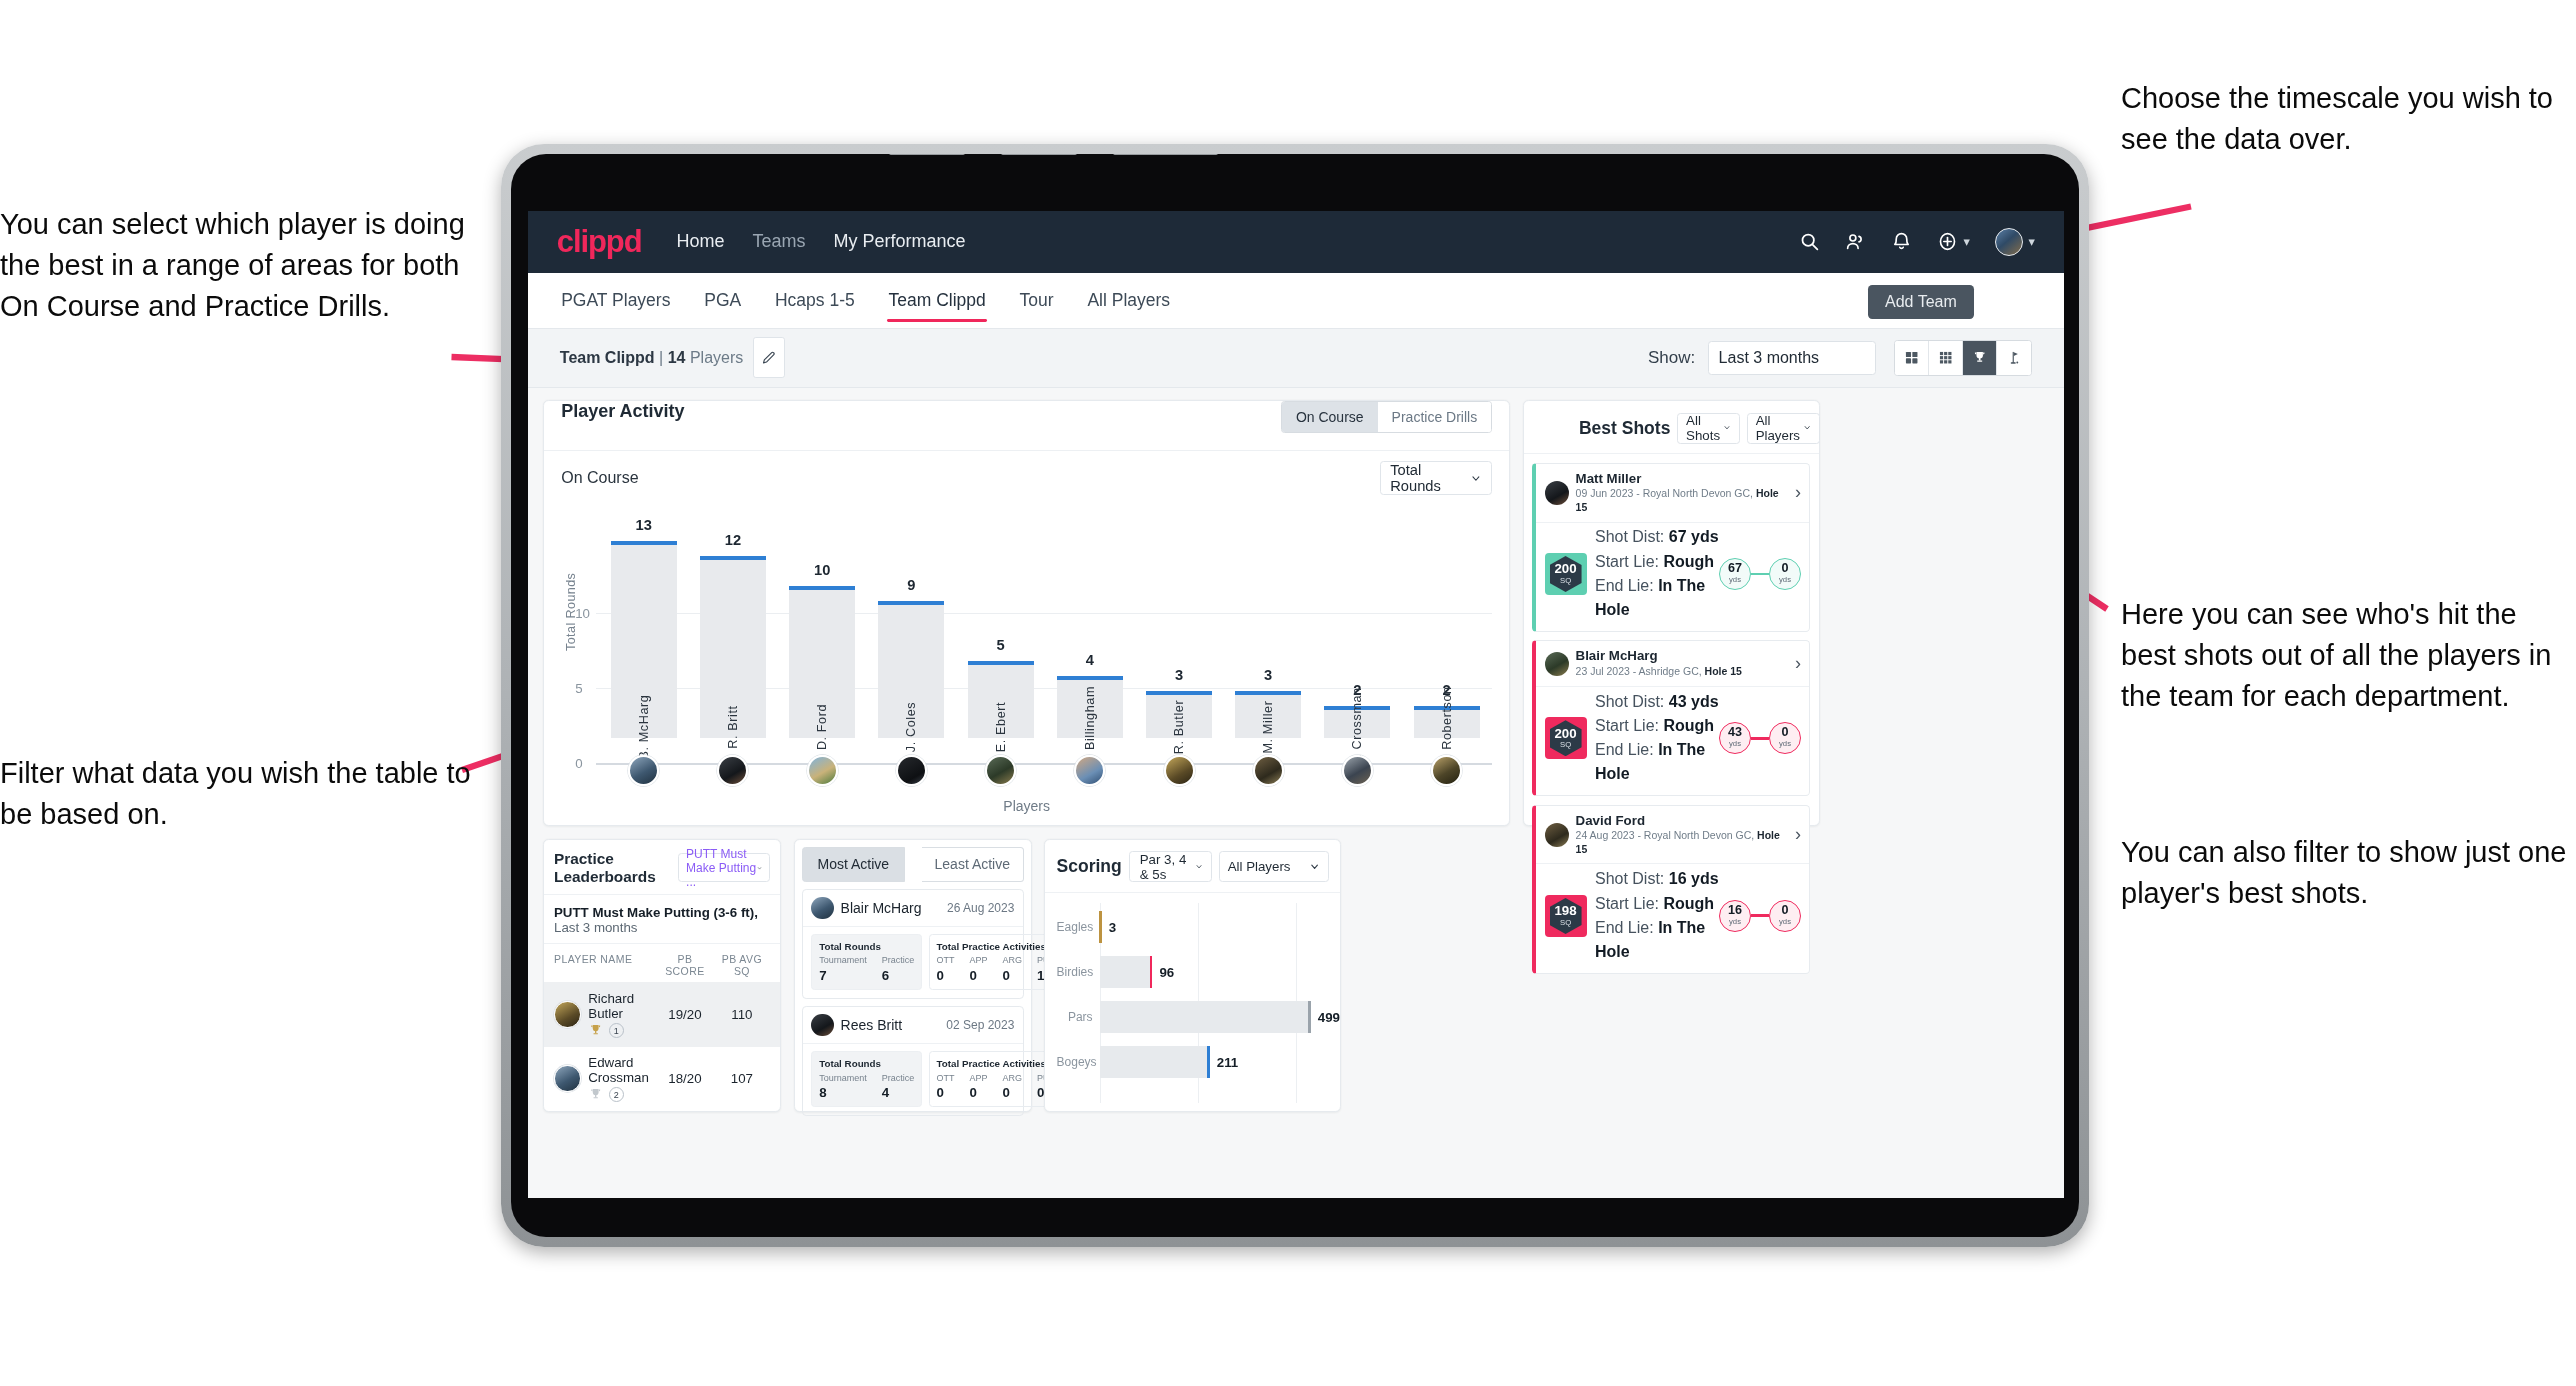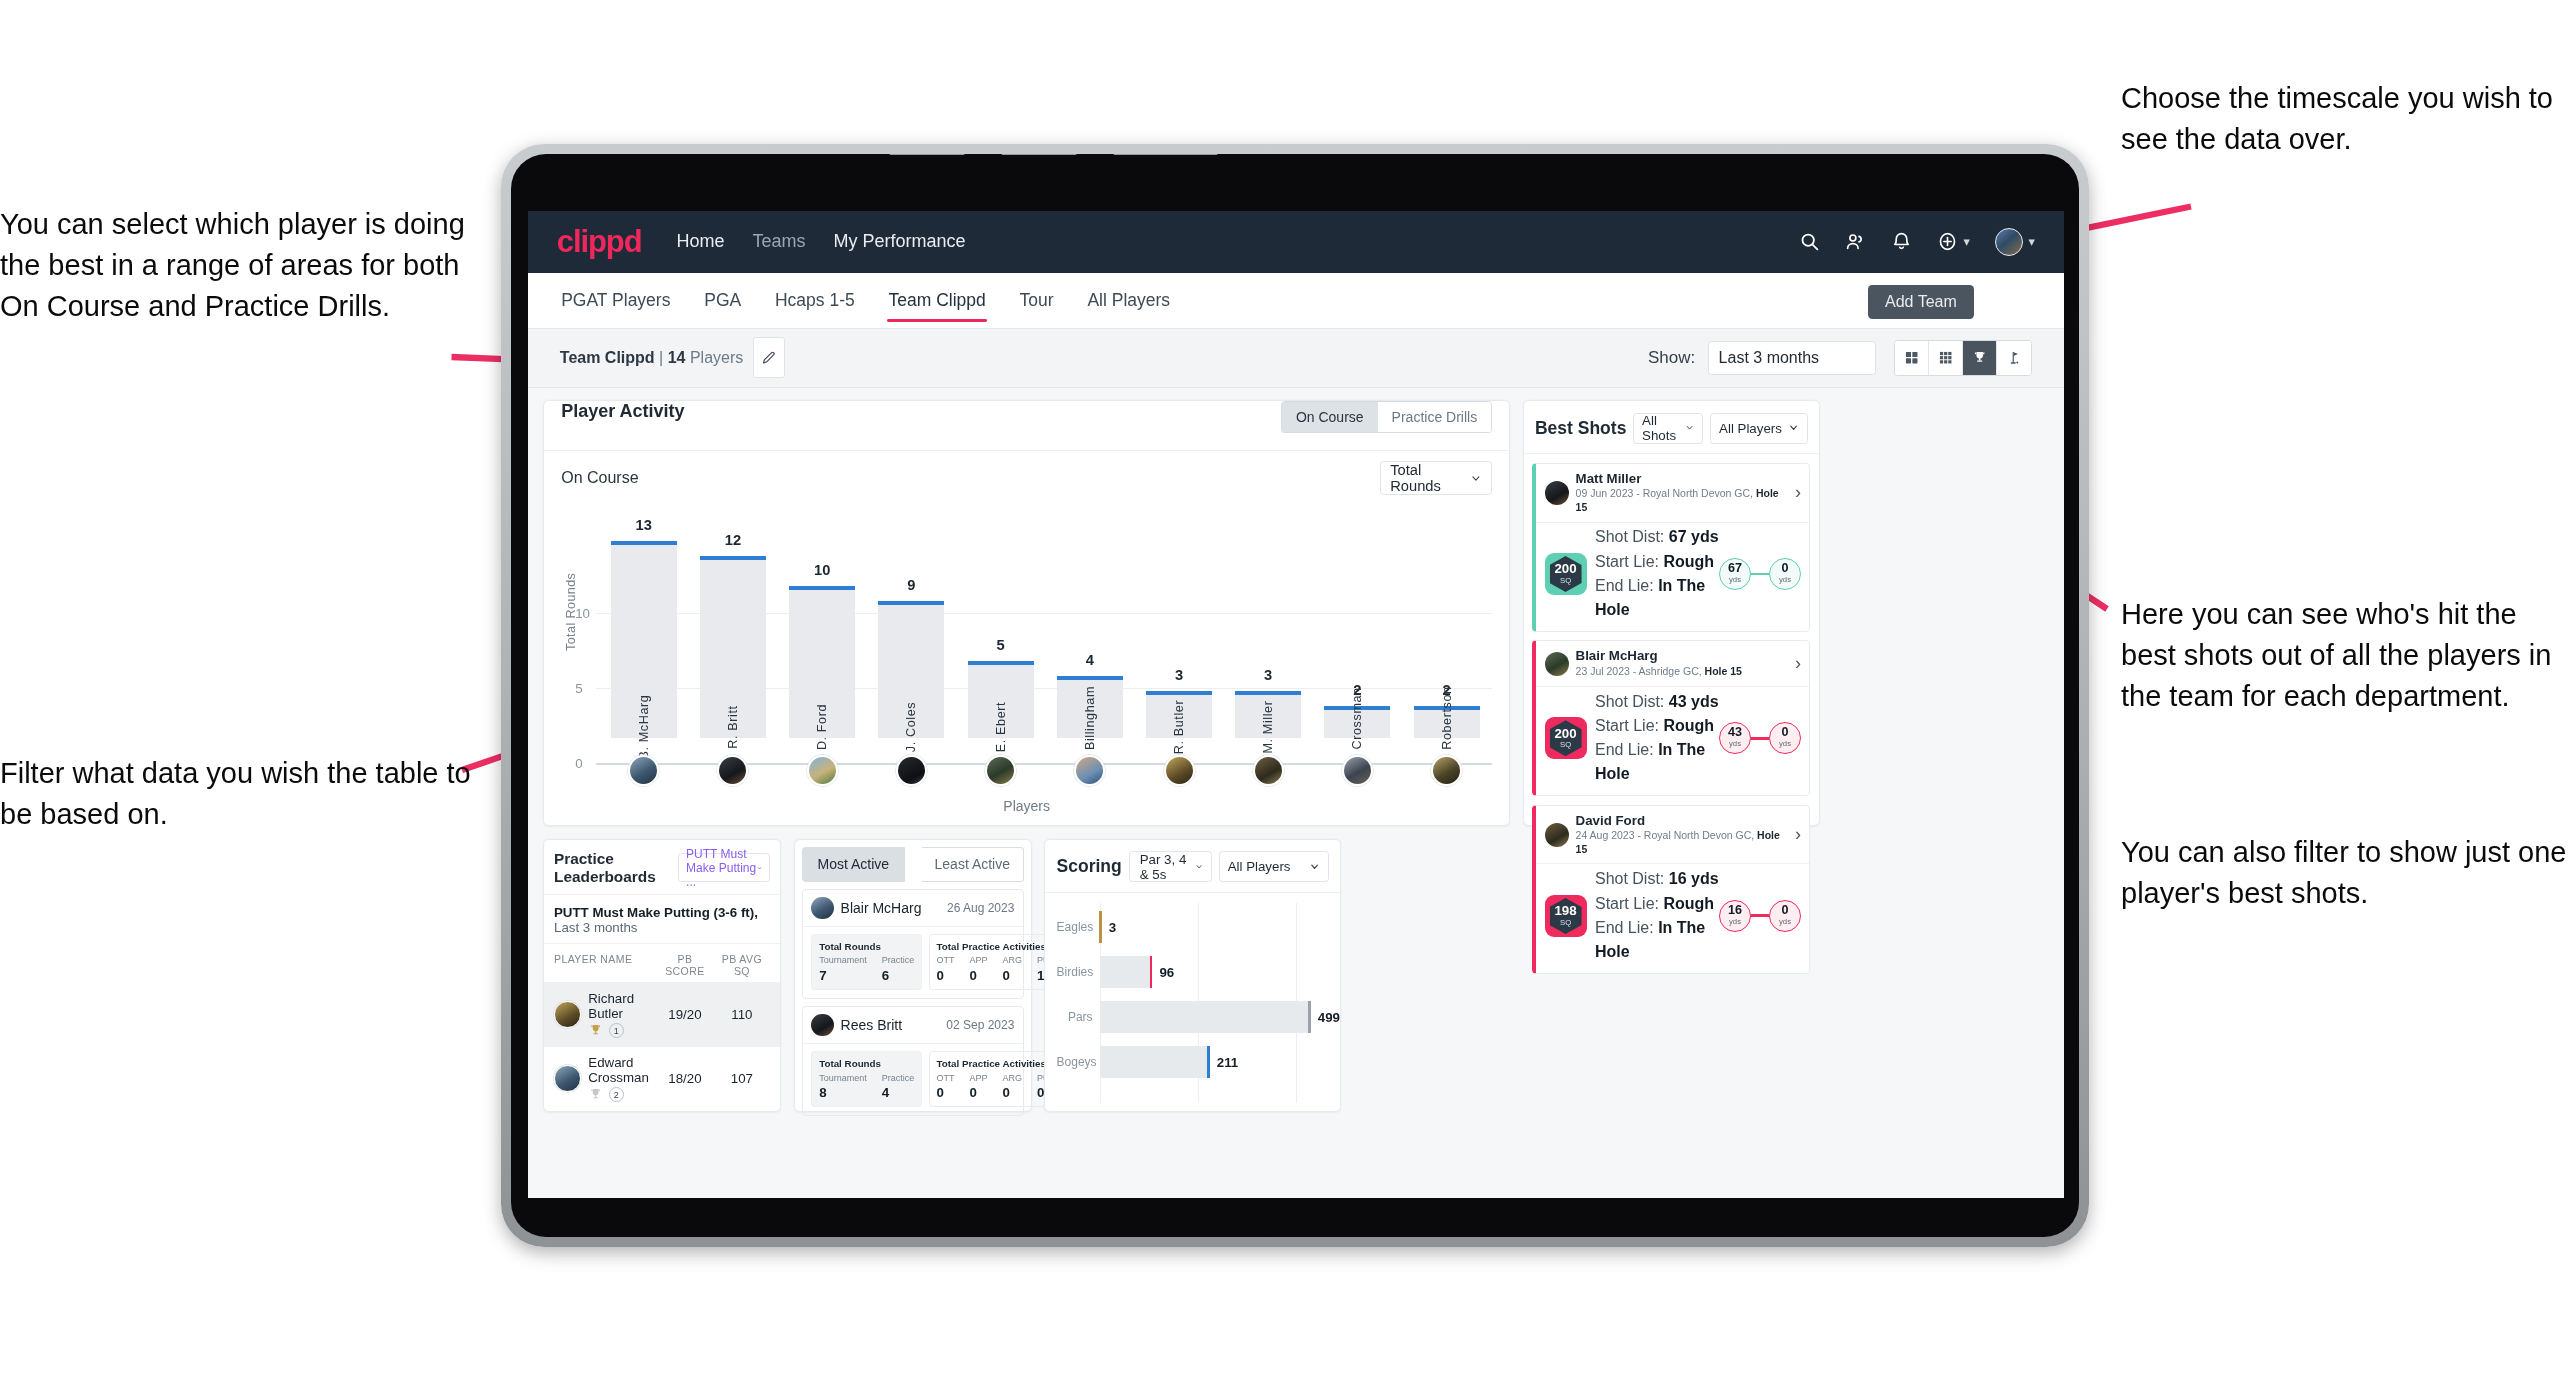--- a/index.html
+++ b/index.html
@@ -186,42 +186,42 @@
   .av-cell { flex: 1; display: flex; justify-content: center; }
   .av {
     width: 31px; height: 31px; border-radius: 50%;
     border: 2.1px solid #fff; box-shadow: 0 0 0 0.7px #dde2e6;
   }
   #xaxis-title { position: absolute; left: 0; right: 0; bottom: 11.2px; text-align: center; font-size: 14px; color: #6f7b87; }
 
   
   #bs-card { width: 297px; height: 426px; display: flex; flex-direction: column; }
   #bs-head { display: flex; align-items: center; gap: 7px; padding: 11.2px 11.2px 9.8px 11.2px; border-bottom: 0.7px solid #eef1f4; }
-  #bs-title { font-size: 17.5px; font-weight: 700; color: #1f2a35; white-space: nowrap; }
+  #bs-title { font-size: 17.5px; font-weight: 700; color: #1f2a35; white-space: nowrap; margin-left: 44px; }
   .mini-select {
     height: 31px; border: 0.7px solid #e0e5ea; border-radius: 3.5px; background: #fff;
     display: flex; align-items: center; justify-content: space-between;
     padding: 0 7.7px; font-size: 13.3px; color: #1f2933;
   }
   #bs-shotsel { width: 87px; }
   #bs-playersel { width: 123px; }
   #bs-list { padding: 8.4px; display: flex; flex-direction: column; gap: 8.4px; }
   .shotcard {
     border: 0.7px solid #e7ebef; border-radius: 4.2px; background: #fff;
     border-left-width: 4.9px; border-left-style: solid; overflow: hidden;
   }
   .shot-top { display: flex; align-items: center; padding: 7px 8.4px; }
   .shot-av { width: 24px; height: 24px; border-radius: 50%; flex: 0 0 24px; margin-right: 7px; }
   .shot-name { font-size: 13.3px; font-weight: 700; color: #1c2630; line-height: 1.25; }
   .shot-meta { font-size: 10.5px; color: #707d89; line-height: 1.3; }
   .shot-meta b { color: #1c2630; }
   .shot-chev { margin-left: auto; color: #4a5560; font-size: 18px; padding-left: 5.6px; }
   .shot-body { display: flex; align-items: center; padding: 2.8px 8.4px 8.4px 8.4px; border-top: 0.7px solid #eef1f4; }
   .sq-badge {
-    width: 42px; height: 42px; border-radius: 9px;
+    width: 42px; height: 42px; border-radius: 4px;
     display: flex; align-items: center; justify-content: center; flex: 0 0 42px;
   }
   .hexwrap { position: relative; width: 36px; height: 36px; display:flex; align-items:center; justify-content:center; }
   .hex {
     width: 32px; height: 36px; background: #2c3a47;
     clip-path: polygon(50% 0%, 100% 25%, 100% 75%, 50% 100%, 0% 75%, 0% 25%);
     display: flex; flex-direction: column; align-items: center; justify-content: center;
   }
   .hex-num { color: #fff; font-size: 13.3px; font-weight: 700; line-height: 1; }
   .hex-sq { color: #dbe1e7; font-size: 7.7px; line-height: 1.3; }

